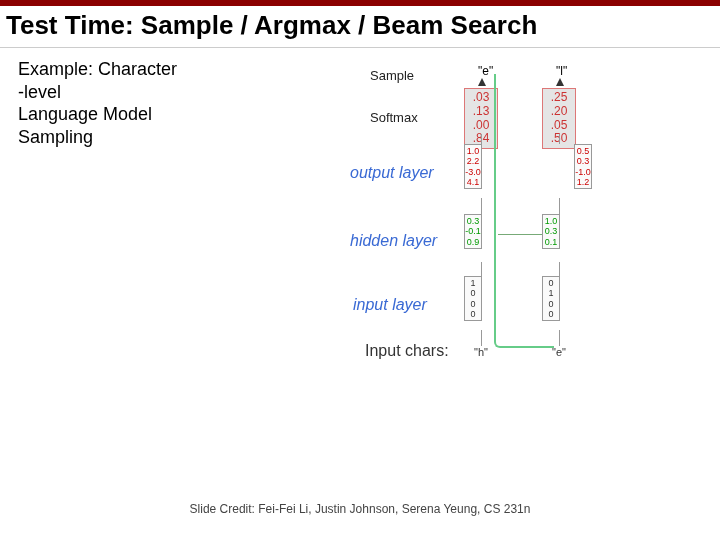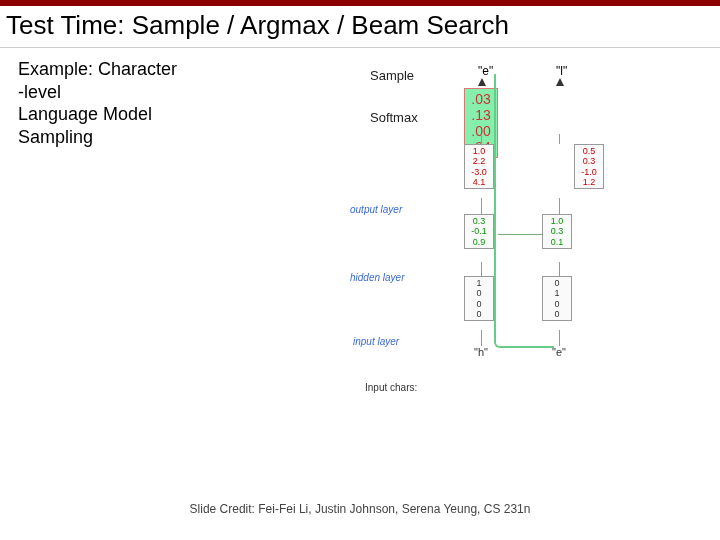--- a/index.html
+++ b/index.html
@@ -1,41 +1,41 @@
 <!DOCTYPE html>
 <html><head>
 <meta charset="utf-8">
 <style>
   * { box-sizing: border-box; margin: 0; padding: 0; }
   body { width: 720px; height: 540px; font-family: Arial, Helvetica, sans-serif; background: #fff; position: relative; overflow: hidden; }
   .redbar { background:#8b0000; height:6px; width:100%; }
-  .title { font-size:26px; font-weight:400; padding:4px 6px 6px 6px; border-bottom:1px solid #ccc; }
+  .title { font-size:26px; font-weight:700; padding:4px 6px 6px 6px; border-bottom:1px solid #ccc; }
   .content { display:flex; padding:10px 12px 4px 18px; }
   .left { width:280px; }
   .left h2 { font-size:18px; font-weight:400; line-height:1.25; margin-bottom:26px; }
   .left p { font-size:17px; margin-bottom:24px; line-height:1.25; }
   .right { flex:1; position:relative; padding-left:28px; }
   .sam-lbl { position:absolute; font-size:13px; color:#222; }
   .sam-lbl.sample { left:72px; top:10px; }
   .sam-lbl.softmax { left:72px; top:52px;text-align:right; }
   .topchar { position:absolute; font-size:12px; }
   .topchar.c1 { left:180px; top:6px; }
   .topchar.c2 { left:258px; top:6px; }
-  .sm-box { position:absolute; width:34px; background:#86efac; border:1px solid #d77; font-size:14px; color:#c33; text-align:center; line-height:1.15; padding:2px 0; }
+  .sm-box { position:absolute; width:34px; background:#e5e5e5; border:1px solid #d77; font-size:12px; color:#c33; text-align:center; line-height:1.15; padding:2px 0; }
   .sm-box.b1 { left:166px; top:30px; }
   .sm-box.b2 { left:244px; top:30px; }
   .arrow-up { position:absolute; width:0; height:0; border-left:4px solid transparent; border-right:4px solid transparent; border-bottom:8px solid #333; }
   .arrow-up.a1 { left:180px; top:20px; }
   .arrow-up.a2 { left:258px; top:20px; }
-  .layer-lbl { position:absolute; font-size:10px; color:#3a6ad4; font-style:italic;margin-top:40px; }
+  .layer-lbl { position:absolute; font-size:16px; color:#3a6ad4; font-style:italic; }
   .layer-lbl.out { left:52px; top:106px; }
   .layer-lbl.hid { left:52px; top:174px; }
   .layer-lbl.inp { left:55px; top:238px; }
   .layer-lbl.chars { left:52px; top:284px; color:#333; font-style:normal;padding-left:15px; }
-  .vec { position:absolute; width:30px; border:1px solid #999; background:#fafafa; font-size:9px; text-align:center; line-height:1.15; padding:1px 0; }
+  .vec { position:absolute; width:18px; border:1px solid #999; background:#fafafa; font-size:9px; text-align:center; line-height:1.15; padding:1px 0; }
   .vec .r { color:#c00; } .vec .g { color:#090; } .vec .k { color:#333; }
   .vec.out1 { left:166px; top:86px; } .vec.out2 { left:244px; top:86px;margin-left:32px; }
   .vec.hid1 { left:166px; top:156px; } .vec.hid2 { left:244px; top:156px; }
   .vec.in1  { left:166px; top:218px; } .vec.in2  { left:244px; top:218px; }
   .char-in { position:absolute; font-size:11px; color:#333; }
   .char-in.ci1 { left:176px; top:288px; }
   .char-in.ci2 { left:254px; top:288px; }
   .feedback { position:absolute; border-left:2px solid #6c8; border-bottom:2px solid #6c8; }
   .feedback.f1 { left:196px; top:16px; width:60px; height:274px; border-top:none; border-right:none; border-radius:0 0 0 6px; }
   .arrow-vert { position:absolute; background:#999; width:1px; }
@@ -74,20 +74,26 @@
     <span class="topchar c1">"e"</span>
     <span class="topchar c2">"l"</span>
     <span class="arrow-up a1"></span>
     <span class="arrow-up a2"></span>
 
     <div class="sm-box b1">
       <div>.03</div>
       <div>.13</div>
       <div>.00</div>
       <div>.84</div>
+    </div>
+    <div class="sm-box b2">
+      <div>.25</div>
+      <div>.20</div>
+      <div>.05</div>
+      <div>.50</div>
     </div>
 
     <span class="arrow-vert v1a"></span>
     <span class="arrow-vert v2a"></span>
 
     <span class="layer-lbl out">output layer</span>
     <div class="vec out1">
       <div class="r">1.0</div>
       <div class="r">2.2</div>
       <div class="r">-3.0</div>

